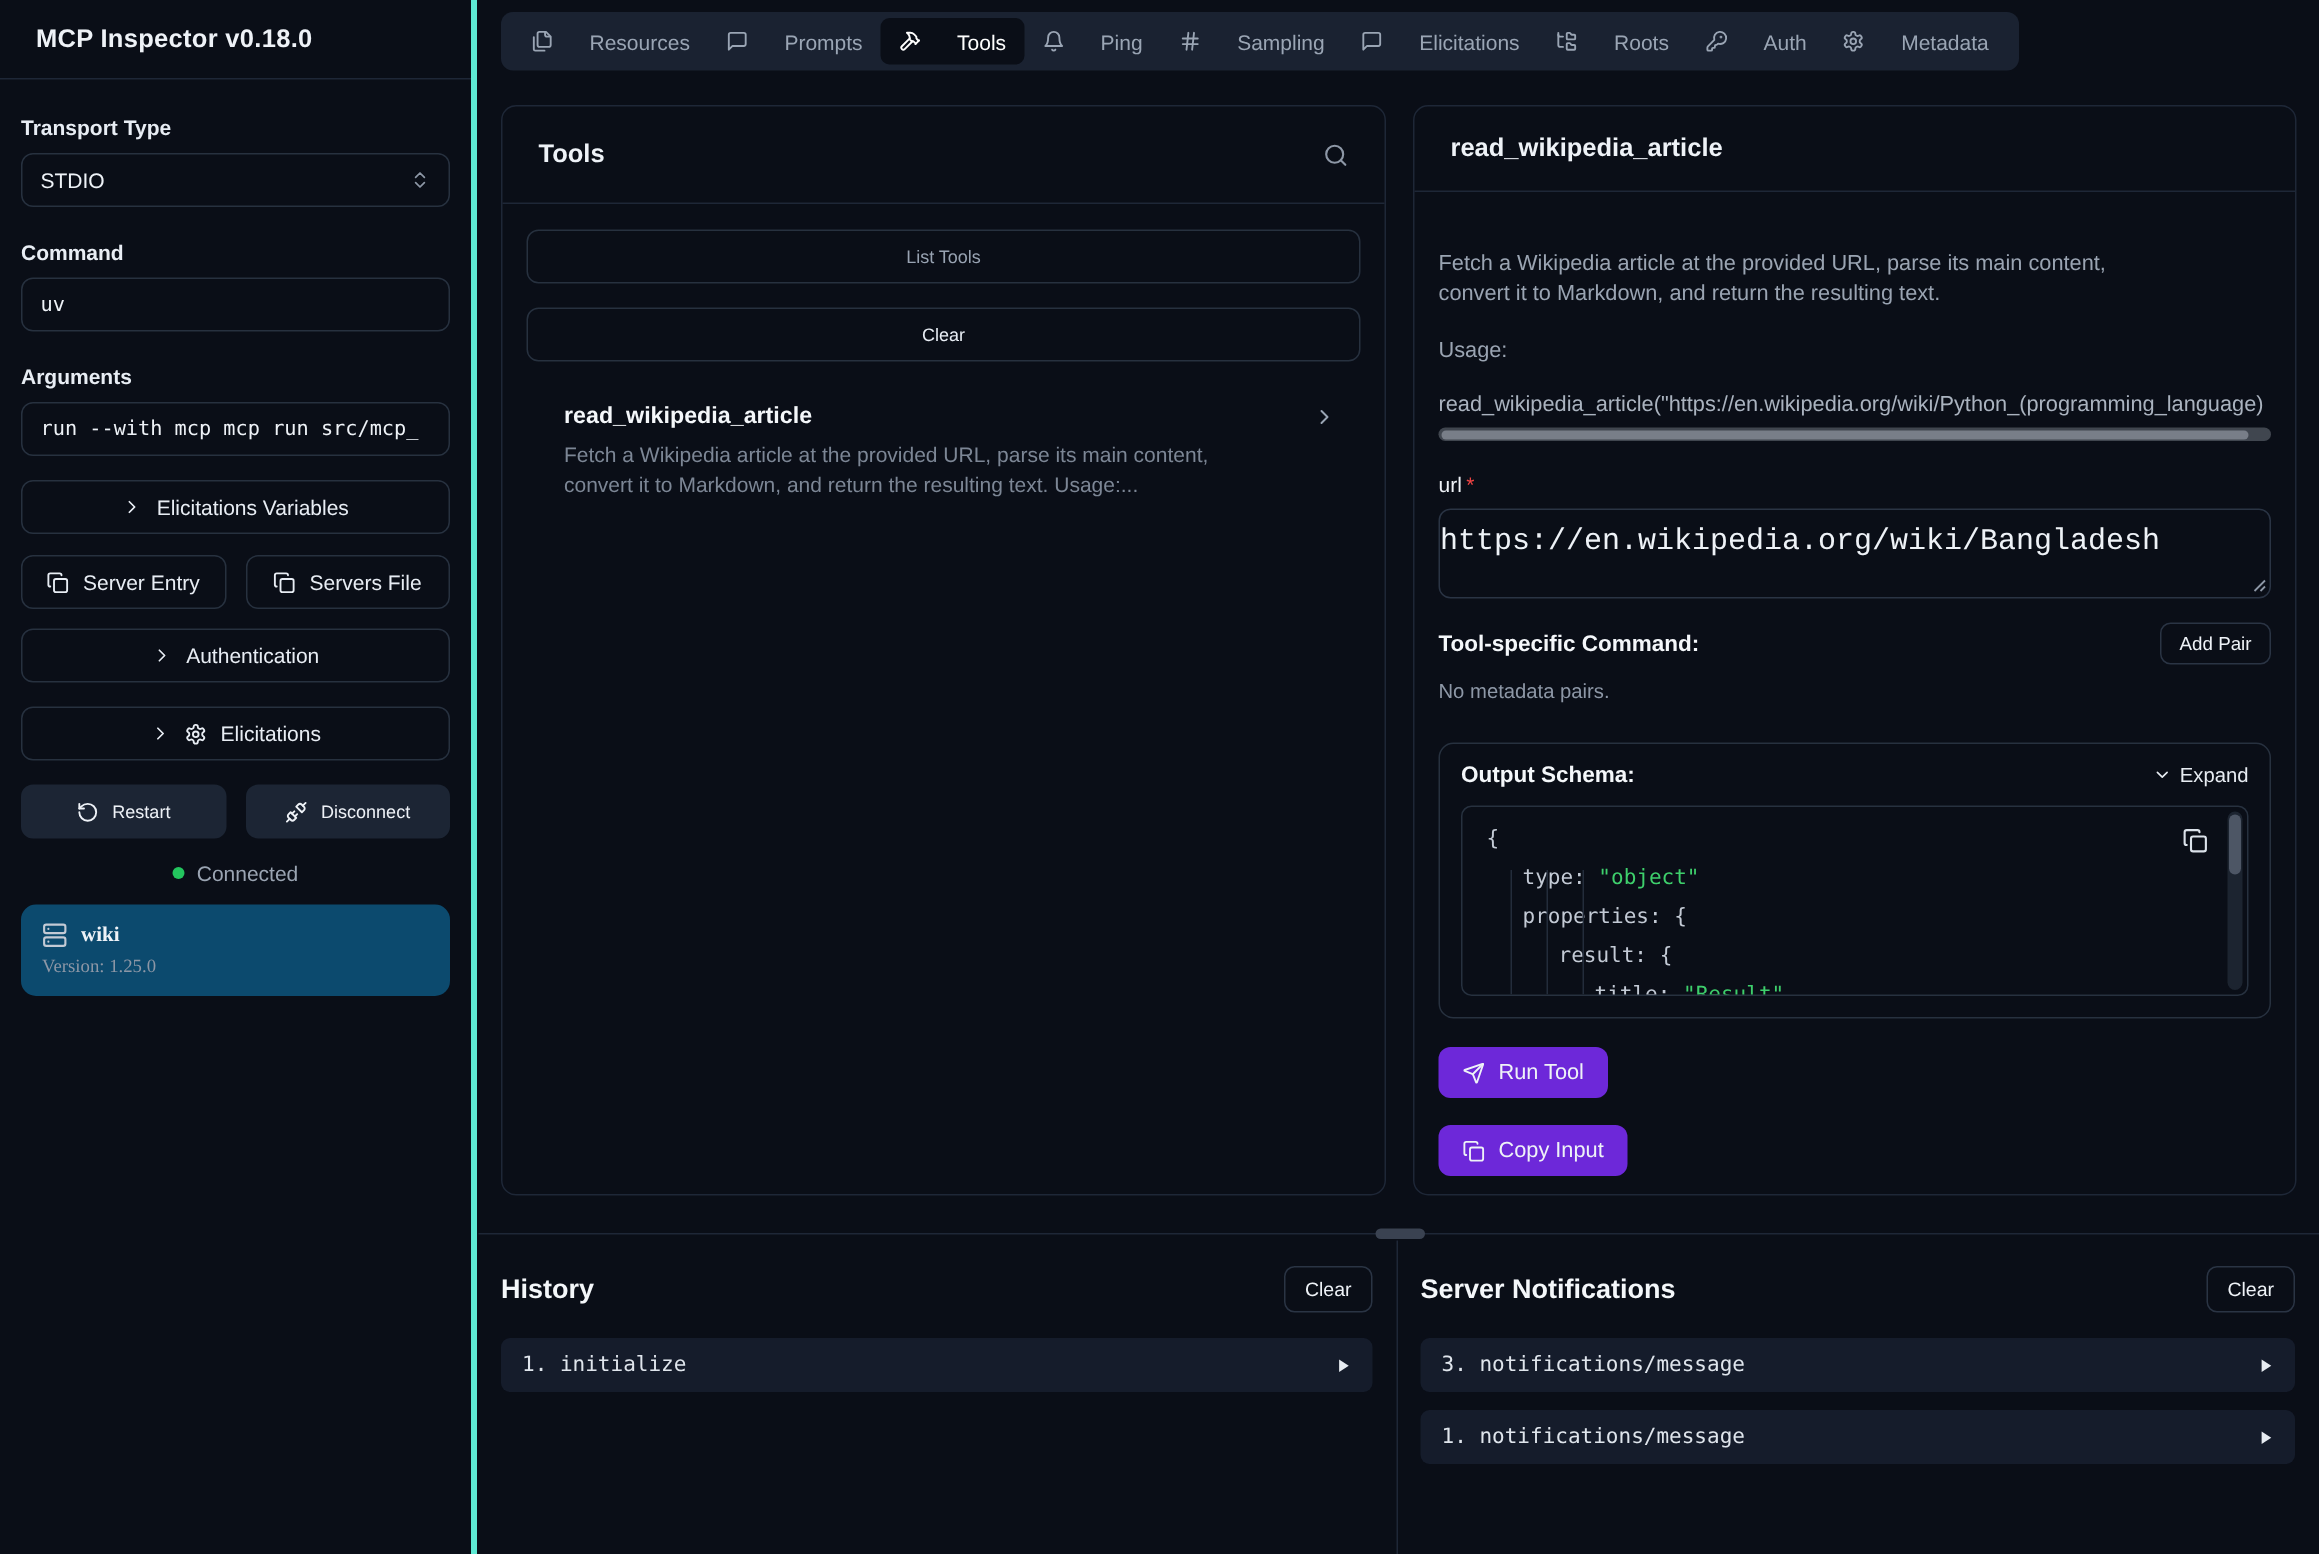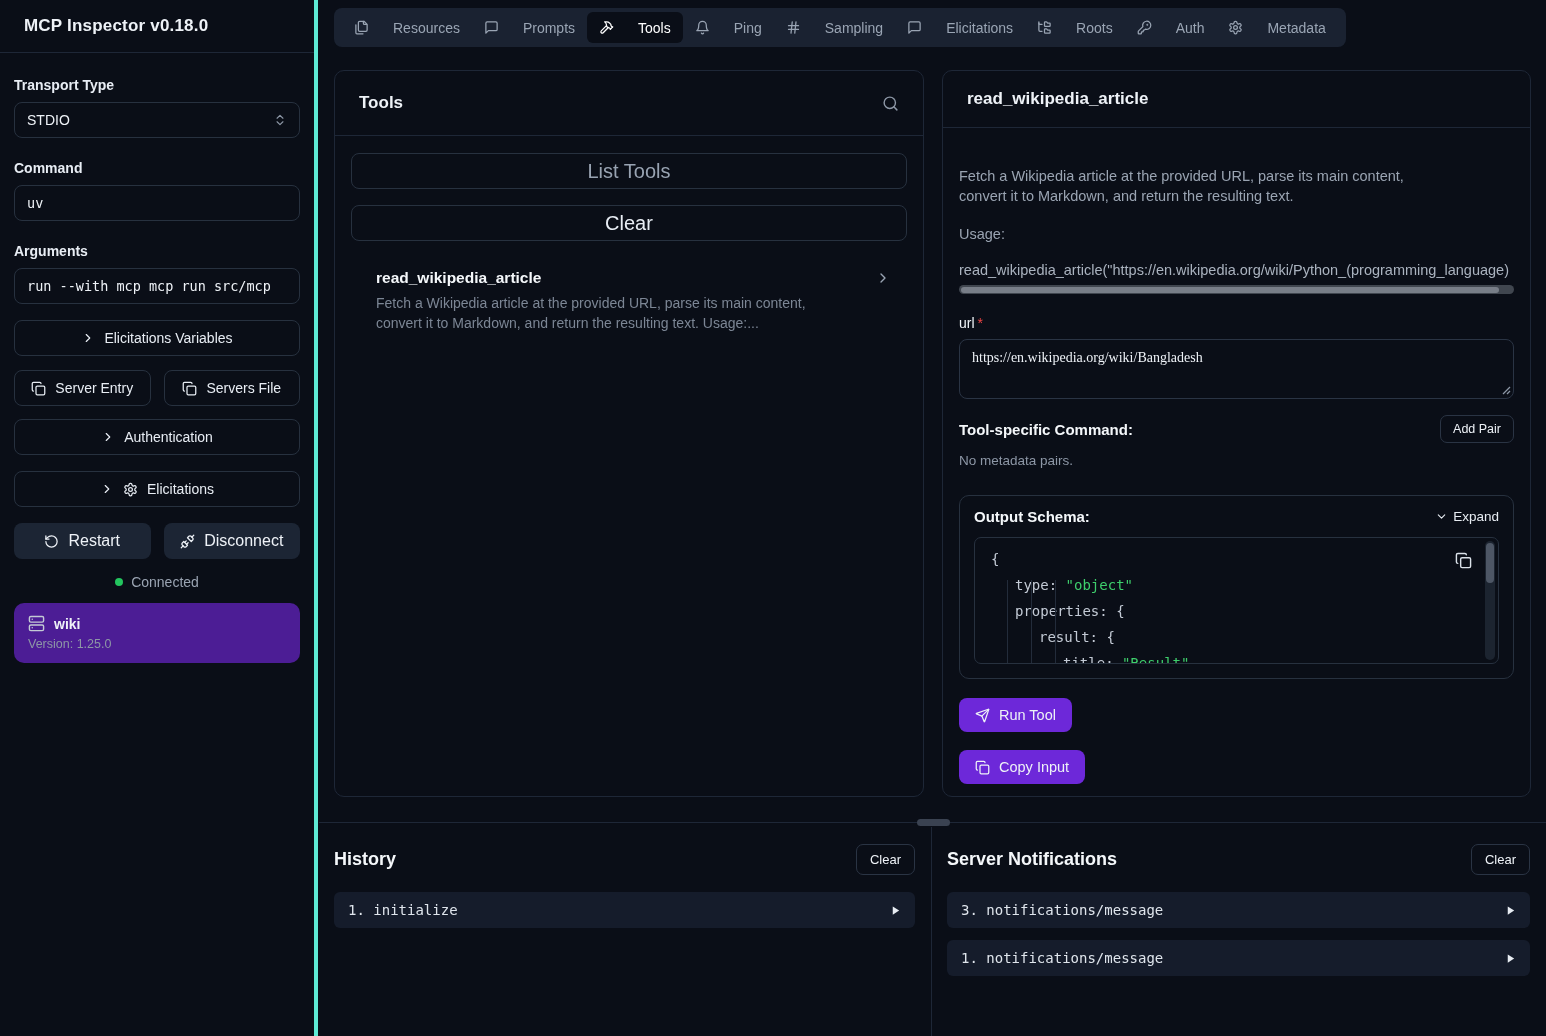--- a/index.html
+++ b/index.html
@@ -31,26 +31,26 @@
   .gap22 { height:22px; } .gap16 { height:16px; } .gap14 { height:14px; } .gap13 { height:13px; }
   .btn-outline {
     width:100%; height:36px; border:1px solid #27313f; border-radius:8px; background:transparent;
     color:#e8edf4; font-size:14px; font-weight:500;
     display:flex; align-items:center; justify-content:center; gap:9px; cursor:pointer;
   }
   .row2 { display:flex; gap:13px; }
   .row2 .btn-outline { flex:1; }
   .btn-solid {
     flex:1; height:36px; border:none; border-radius:8px; background:#1c2534; color:#eef2f7;
-    font-size:16px; font-weight:500; display:flex; align-items:center; justify-content:center; gap:9px; cursor:pointer;
+    font-size:12px; font-weight:500; display:flex; align-items:center; justify-content:center; gap:9px; cursor:pointer;
   }
   .status-row { display:flex; align-items:center; justify-content:center; gap:8px; margin-top:13px; height:20px; }
   .status-dot { width:8px; height:8px; border-radius:50%; background:#23c55e; }
   .status-text { font-size:14px; color:#9aa4b2; }
-  .server-card { margin-top:11px; background:#4c1d95; border-radius:10px; padding:12px 14px; }
+  .server-card { margin-top:11px; background:#0c4a6e; border-radius:10px; padding:12px 14px;font-family:Liberation Serif, serif; }
   .server-name-row { display:flex; align-items:center; gap:9px; color:#eef2f7; font-size:14px; font-weight:600; }
   .server-version { margin-top:5px; font-size:12.5px; color:#8d97a6; }
 
   
   .nav {
     position:absolute; left:334px; top:8px; height:39px;
     background:#1a2231; border-radius:8px; display:flex; align-items:center; padding:0 8px;
   }
   .tab {
     height:31px; display:flex; align-items:center; gap:24px; padding:0 12px;
@@ -64,21 +64,21 @@
   .detail-panel { left:942px; top:70px; width:589px; height:727px; }
   .panel-header {
     height:65px; display:flex; align-items:center; justify-content:space-between;
     padding:0 24px; border-bottom:1px solid #1e2737;
   }
   .panel-title { font-size:17px; font-weight:700; }
   .detail-panel .panel-header { height:57px; }
   .tools-body { padding:17px 16px 0 16px; }
   .wide-btn {
     width:100%; height:36px; border:1px solid #27313f; border-radius:8px; background:transparent;
-    font-size:20px; display:flex; align-items:center; justify-content:center; cursor:pointer; margin-bottom:16px;
+    font-size:12px; display:flex; align-items:center; justify-content:center; cursor:pointer; margin-bottom:16px;
   }
   .wide-btn.muted { color:#98a3b2; }
   .wide-btn.bright { color:#e8edf4; }
   .tool-item { padding:12px 16px 12px 25px; cursor:pointer; }
   .tool-item-top { display:flex; align-items:center; justify-content:space-between; }
   .tool-name { font-size:15.5px; font-weight:600; color:#f4f7fa; }
   .tool-desc {
     margin-top:6px; font-size:14px; line-height:20px; color:#7c8695; max-width:470px;
     display:-webkit-box; -webkit-line-clamp:2; -webkit-box-orient:vertical; overflow:hidden;
   }
@@ -87,22 +87,22 @@
   .detail-body { padding:0 16px; }
   .detail-desc { margin-top:38px; font-size:14.5px; line-height:20px; color:#9aa4b2; max-width:480px; }
   .usage-label { margin-top:20px; font-size:14.5px; color:#9aa4b2; }
   .usage-code { margin-top:20px; font-size:14.5px; color:#aab3bf; white-space:nowrap; overflow:hidden; width:100%; }
   .h-scroll { margin-top:7px; height:9px; border-radius:5px; background:#40464f; position:relative; cursor:pointer; }
   .h-scroll-thumb { position:absolute; left:2px; top:1.5px; height:6px; width:97%; border-radius:4px; background:#787e88; }
   .url-label-row { margin-top:21px; font-size:14px; font-weight:500; color:#eef2f7; }
   .req-star { color:#ef4444; margin-left:3px; }
   .url-textarea {
     margin-top:8px; width:100%; height:60px; resize:none; border:1px solid #2a3444; border-radius:8px;
-    background:transparent; color:#eef2f7; font-size:14px; font-family:Liberation Serif, serif;
-    padding:10px 12px; outline:none; display:block; position:relative;
+    background:transparent; color:#eef2f7; font-size:20px; font-family:Liberation Mono, monospace;
+    padding:10px 0; outline:none; display:block; position:relative;
   }
   .ta-wrap { position:relative; }
   .resize-corner { position:absolute; right:3px; bottom:4px; color:#8d97a6; pointer-events:none; }
   .meta-row { margin-top:16px; display:flex; align-items:center; justify-content:space-between; }
   .meta-label { font-size:15px; font-weight:700; color:#f4f7fa; }
   .small-btn {
     height:28px; padding:0 12px; border:1px solid #2a3444; border-radius:7px; background:transparent;
     color:#eef2f7; font-size:12.5px; font-weight:500; display:flex; align-items:center; justify-content:center; cursor:pointer;
   }
   .no-meta { margin-top:10px; font-size:13.5px; color:#8d97a6; }

